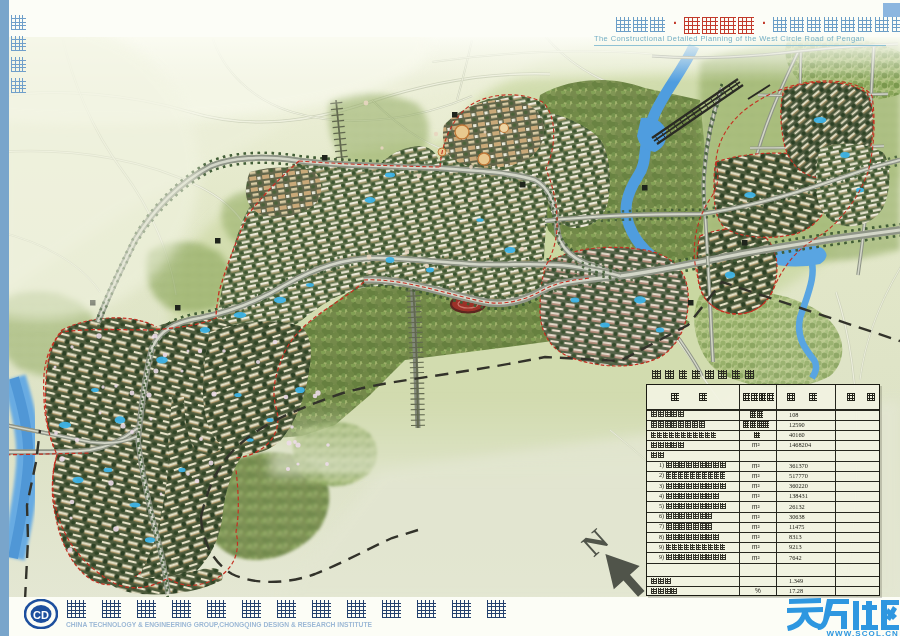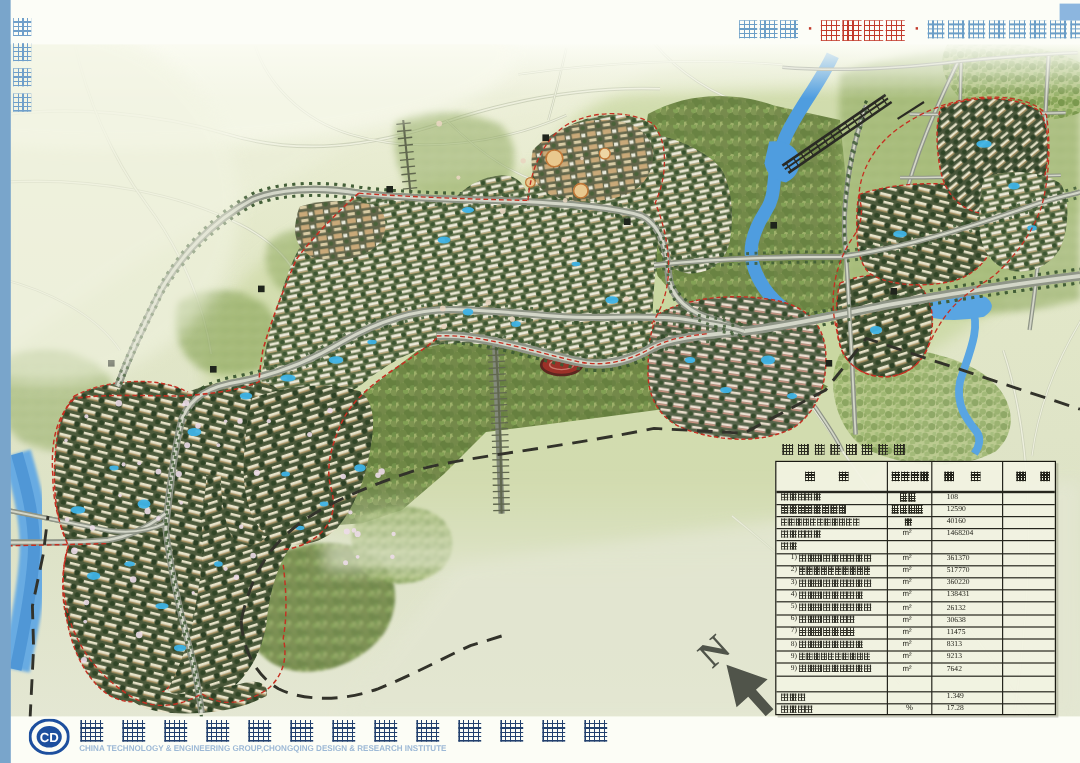--- a/index.html
+++ b/index.html
@@ -535,20 +535,21 @@
     </div>
 
 <div class="abs" style="left:616px;top:17px;width:285px;height:17px;white-space:nowrap">
 <span class="hz" style="display:inline-block;width:14.5px;height:15px;margin-right:2.5px;background:repeating-linear-gradient(0deg,#6b9ec7 0 1px,transparent 1px 3.7px),repeating-linear-gradient(90deg,#6b9ec7 0 1px,transparent 1px 4.0px);"></span><span class="hz" style="display:inline-block;width:14.5px;height:15px;margin-right:2.5px;background:repeating-linear-gradient(0deg,#6b9ec7 0 1px,transparent 1px 3.7px),repeating-linear-gradient(90deg,#6b9ec7 0 1px,transparent 1px 4.0px);"></span><span class="hz" style="display:inline-block;width:14.5px;height:15px;margin-right:2.5px;background:repeating-linear-gradient(0deg,#6b9ec7 0 1px,transparent 1px 3.7px),repeating-linear-gradient(90deg,#6b9ec7 0 1px,transparent 1px 4.0px);"></span>
 <span style="display:inline-block;width:8px;height:15px;color:#c23a2b;font-weight:bold;font-size:14px;vertical-align:top;line-height:13px;text-align:center">·</span>
 <span class="hz" style="display:inline-block;width:16px;height:16.5px;margin-right:2px;background:repeating-linear-gradient(0deg,#c23a2b 0 1px,transparent 1px 4.1px),repeating-linear-gradient(90deg,#c23a2b 0 1px,transparent 1px 4.2px);"></span><span class="hz" style="display:inline-block;width:16px;height:16.5px;margin-right:2px;background:repeating-linear-gradient(0deg,#c23a2b 0 1px,transparent 1px 4.1px),repeating-linear-gradient(90deg,#c23a2b 0 1px,transparent 1px 4.2px);"></span><span class="hz" style="display:inline-block;width:16px;height:16.5px;margin-right:2px;background:repeating-linear-gradient(0deg,#c23a2b 0 1px,transparent 1px 4.1px),repeating-linear-gradient(90deg,#c23a2b 0 1px,transparent 1px 4.2px);"></span><span class="hz" style="display:inline-block;width:16px;height:16.5px;margin-right:2px;background:repeating-linear-gradient(0deg,#c23a2b 0 1px,transparent 1px 4.1px),repeating-linear-gradient(90deg,#c23a2b 0 1px,transparent 1px 4.2px);"></span>
 <span style="display:inline-block;width:8px;height:15px;color:#c23a2b;font-weight:bold;font-size:14px;vertical-align:top;line-height:13px;text-align:center">·</span>
 <span class="hz" style="display:inline-block;width:14.5px;height:15px;margin-right:2.5px;background:repeating-linear-gradient(0deg,#6b9ec7 0 1px,transparent 1px 3.7px),repeating-linear-gradient(90deg,#6b9ec7 0 1px,transparent 1px 4.0px);"></span><span class="hz" style="display:inline-block;width:14.5px;height:15px;margin-right:2.5px;background:repeating-linear-gradient(0deg,#6b9ec7 0 1px,transparent 1px 3.7px),repeating-linear-gradient(90deg,#6b9ec7 0 1px,transparent 1px 4.0px);"></span><span class="hz" style="display:inline-block;width:14.5px;height:15px;margin-right:2.5px;background:repeating-linear-gradient(0deg,#6b9ec7 0 1px,transparent 1px 3.7px),repeating-linear-gradient(90deg,#6b9ec7 0 1px,transparent 1px 4.0px);"></span><span class="hz" style="display:inline-block;width:14.5px;height:15px;margin-right:2.5px;background:repeating-linear-gradient(0deg,#6b9ec7 0 1px,transparent 1px 3.7px),repeating-linear-gradient(90deg,#6b9ec7 0 1px,transparent 1px 4.0px);"></span><span class="hz" style="display:inline-block;width:14.5px;height:15px;margin-right:2.5px;background:repeating-linear-gradient(0deg,#6b9ec7 0 1px,transparent 1px 3.7px),repeating-linear-gradient(90deg,#6b9ec7 0 1px,transparent 1px 4.0px);"></span><span class="hz" style="display:inline-block;width:14.5px;height:15px;margin-right:2.5px;background:repeating-linear-gradient(0deg,#6b9ec7 0 1px,transparent 1px 3.7px),repeating-linear-gradient(90deg,#6b9ec7 0 1px,transparent 1px 4.0px);"></span><span class="hz" style="display:inline-block;width:14.5px;height:15px;margin-right:2.5px;background:repeating-linear-gradient(0deg,#6b9ec7 0 1px,transparent 1px 3.7px),repeating-linear-gradient(90deg,#6b9ec7 0 1px,transparent 1px 4.0px);"></span><span class="hz" style="display:inline-block;width:14.5px;height:15px;margin-right:2.5px;background:repeating-linear-gradient(0deg,#6b9ec7 0 1px,transparent 1px 3.7px),repeating-linear-gradient(90deg,#6b9ec7 0 1px,transparent 1px 4.0px);"></span>
 </div>
 
+<div class="abs" style="left:594px;top:34px;width:292px;font-size:7.5px;letter-spacing:0.42px;color:#76b0c6;border-bottom:1px solid #8fc2d4;padding-bottom:1.5px;white-space:nowrap">The Constructional Detailed Planning of the West Circle Road of Pengan</div>
 
 <div class="abs" style="left:883px;top:3px;width:17px;height:14px;background:#8cb6df"></div>
 
 <div class="abs" style="left:652px;top:370px"><span class="hz" style="display:inline-block;width:8.5px;height:8.5px;margin-right:4.8px;background:repeating-linear-gradient(0deg,#2a2a20 0 1px,transparent 1px 2.4px),repeating-linear-gradient(90deg,#2a2a20 0 1px,transparent 1px 2.6px);"></span><span class="hz" style="display:inline-block;width:8.5px;height:8.5px;margin-right:4.8px;background:repeating-linear-gradient(0deg,#2a2a20 0 1px,transparent 1px 2.4px),repeating-linear-gradient(90deg,#2a2a20 0 1px,transparent 1px 2.6px);"></span><span class="hz" style="display:inline-block;width:8.5px;height:8.5px;margin-right:4.8px;background:repeating-linear-gradient(0deg,#2a2a20 0 1px,transparent 1px 2.4px),repeating-linear-gradient(90deg,#2a2a20 0 1px,transparent 1px 2.6px);"></span><span class="hz" style="display:inline-block;width:8.5px;height:8.5px;margin-right:4.8px;background:repeating-linear-gradient(0deg,#2a2a20 0 1px,transparent 1px 2.4px),repeating-linear-gradient(90deg,#2a2a20 0 1px,transparent 1px 2.6px);"></span><span class="hz" style="display:inline-block;width:8.5px;height:8.5px;margin-right:4.8px;background:repeating-linear-gradient(0deg,#2a2a20 0 1px,transparent 1px 2.4px),repeating-linear-gradient(90deg,#2a2a20 0 1px,transparent 1px 2.6px);"></span><span class="hz" style="display:inline-block;width:8.5px;height:8.5px;margin-right:4.8px;background:repeating-linear-gradient(0deg,#2a2a20 0 1px,transparent 1px 2.4px),repeating-linear-gradient(90deg,#2a2a20 0 1px,transparent 1px 2.6px);"></span><span class="hz" style="display:inline-block;width:8.5px;height:8.5px;margin-right:4.8px;background:repeating-linear-gradient(0deg,#2a2a20 0 1px,transparent 1px 2.4px),repeating-linear-gradient(90deg,#2a2a20 0 1px,transparent 1px 2.6px);"></span><span class="hz" style="display:inline-block;width:8.5px;height:8.5px;margin-right:4.8px;background:repeating-linear-gradient(0deg,#2a2a20 0 1px,transparent 1px 2.4px),repeating-linear-gradient(90deg,#2a2a20 0 1px,transparent 1px 2.6px);"></span></div>
 
 <div class="abs" style="left:646px;top:384px;width:234px;height:212px;background:rgba(242,243,226,0.93);border:1.8px solid #1a1a12;box-sizing:border-box;box-shadow:2px 2px 0 rgba(60,60,40,0.22)">
 <div style="position:relative;width:100%;height:100%">
 <div style="position:absolute;left:92px;top:0;width:1px;height:100%;background:#26261e"></div>
 <div style="position:absolute;left:129px;top:0;width:1px;height:100%;background:#26261e"></div>
 <div style="position:absolute;left:188px;top:0;width:1px;height:100%;background:#26261e"></div>
@@ -633,12 +634,30 @@
 <svg width="34" height="30" viewBox="0 0 34 30">
  <ellipse cx="17" cy="15" rx="16" ry="14" fill="none" stroke="#1d4f9e" stroke-width="2.6"></ellipse>
  <ellipse cx="17" cy="15" rx="10.5" ry="9" fill="#1d4f9e"></ellipse>
  <text x="17" y="19.5" font-size="11" font-weight="bold" fill="#fff" text-anchor="middle" font-family="Liberation Sans">CD</text>
 </svg></div>
 
 <div class="abs" style="left:67px;top:600px;white-space:nowrap"><span class="hz" style="display:inline-block;width:19px;height:17.5px;margin-right:16px;background:repeating-linear-gradient(0deg,#22406e 0 1px,transparent 1px 3.6px),repeating-linear-gradient(90deg,#22406e 0 1px,transparent 1px 4.0px);"></span><span class="hz" style="display:inline-block;width:19px;height:17.5px;margin-right:16px;background:repeating-linear-gradient(0deg,#22406e 0 1px,transparent 1px 3.6px),repeating-linear-gradient(90deg,#22406e 0 1px,transparent 1px 4.0px);"></span><span class="hz" style="display:inline-block;width:19px;height:17.5px;margin-right:16px;background:repeating-linear-gradient(0deg,#22406e 0 1px,transparent 1px 3.6px),repeating-linear-gradient(90deg,#22406e 0 1px,transparent 1px 4.0px);"></span><span class="hz" style="display:inline-block;width:19px;height:17.5px;margin-right:16px;background:repeating-linear-gradient(0deg,#22406e 0 1px,transparent 1px 3.6px),repeating-linear-gradient(90deg,#22406e 0 1px,transparent 1px 4.0px);"></span><span class="hz" style="display:inline-block;width:19px;height:17.5px;margin-right:16px;background:repeating-linear-gradient(0deg,#22406e 0 1px,transparent 1px 3.6px),repeating-linear-gradient(90deg,#22406e 0 1px,transparent 1px 4.0px);"></span><span class="hz" style="display:inline-block;width:19px;height:17.5px;margin-right:16px;background:repeating-linear-gradient(0deg,#22406e 0 1px,transparent 1px 3.6px),repeating-linear-gradient(90deg,#22406e 0 1px,transparent 1px 4.0px);"></span><span class="hz" style="display:inline-block;width:19px;height:17.5px;margin-right:16px;background:repeating-linear-gradient(0deg,#22406e 0 1px,transparent 1px 3.6px),repeating-linear-gradient(90deg,#22406e 0 1px,transparent 1px 4.0px);"></span><span class="hz" style="display:inline-block;width:19px;height:17.5px;margin-right:16px;background:repeating-linear-gradient(0deg,#22406e 0 1px,transparent 1px 3.6px),repeating-linear-gradient(90deg,#22406e 0 1px,transparent 1px 4.0px);"></span><span class="hz" style="display:inline-block;width:19px;height:17.5px;margin-right:16px;background:repeating-linear-gradient(0deg,#22406e 0 1px,transparent 1px 3.6px),repeating-linear-gradient(90deg,#22406e 0 1px,transparent 1px 4.0px);"></span><span class="hz" style="display:inline-block;width:19px;height:17.5px;margin-right:16px;background:repeating-linear-gradient(0deg,#22406e 0 1px,transparent 1px 3.6px),repeating-linear-gradient(90deg,#22406e 0 1px,transparent 1px 4.0px);"></span><span class="hz" style="display:inline-block;width:19px;height:17.5px;margin-right:16px;background:repeating-linear-gradient(0deg,#22406e 0 1px,transparent 1px 3.6px),repeating-linear-gradient(90deg,#22406e 0 1px,transparent 1px 4.0px);"></span><span class="hz" style="display:inline-block;width:19px;height:17.5px;margin-right:16px;background:repeating-linear-gradient(0deg,#22406e 0 1px,transparent 1px 3.6px),repeating-linear-gradient(90deg,#22406e 0 1px,transparent 1px 4.0px);"></span><span class="hz" style="display:inline-block;width:19px;height:17.5px;margin-right:16px;background:repeating-linear-gradient(0deg,#22406e 0 1px,transparent 1px 3.6px),repeating-linear-gradient(90deg,#22406e 0 1px,transparent 1px 4.0px);"></span></div>
 
 <div class="abs" style="left:66px;top:621px;font-size:7px;font-weight:bold;letter-spacing:0;color:#9db9d6;white-space:nowrap;transform:scaleX(0.96);transform-origin:0 0">CHINA TECHNOLOGY &amp; ENGINEERING GROUP,CHONGQING DESIGN &amp; RESEARCH INSTITUTE</div>
 
+<div class="abs" style="left:787px;top:597px;width:112px;height:39px">
+<svg width="112" height="39" viewBox="0 0 112 39">
+ <g fill="#2e97e0">
+  <path d="M2,2 L34,1 L34,6 L2,7 Z"></path>
+  <path d="M0,11 L36,10 L36,15 L0,16 Z"></path>
+  <path d="M15,15 L21,15 C22,21 27,26 34,27 L33,32 C26,31 20,27 18,22 C16,28 9,33 1,34 L0,29 C8,27 14,22 15,15 Z"></path>
+  <path d="M40,2 L62,2 L62,7 L46,7 L44,14 L60,14 L60,32 L54,32 L54,19 L43,19 L40,27 C38,31 35,33 31,33 L30,28 C33,28 35,26 36,23 Z"></path>
+  <path d="M66,4 L72,4 L72,33 L66,33 Z"></path>
+  <path d="M75,8 L90,8 L90,13 L75,13 Z"></path>
+  <path d="M79,4 L85,4 L85,30 L79,30 Z"></path>
+  <path d="M74,28 L91,28 L91,33 L74,33 Z"></path>
+  <path d="M94,3 L112,3 L112,8 L100,8 L100,28 L112,28 L112,33 L94,33 Z"></path>
+  <path d="M112,3 L112,33 L106,33 L106,3 Z" opacity="0"></path>
+  <path d="M101,11 L110,19 L106,23 L99,16 Z"></path>
+  <path d="M110,12 L103,24 L99,21 L106,9 Z"></path>
+ </g>
+ <text x="112" y="38.5" font-size="8" font-weight="bold" fill="#2e97e0" text-anchor="end" letter-spacing="1.1" font-family="Liberation Sans">WWW.SCOL.CN</text>
+</svg></div>
 </div>
 </body></html>

